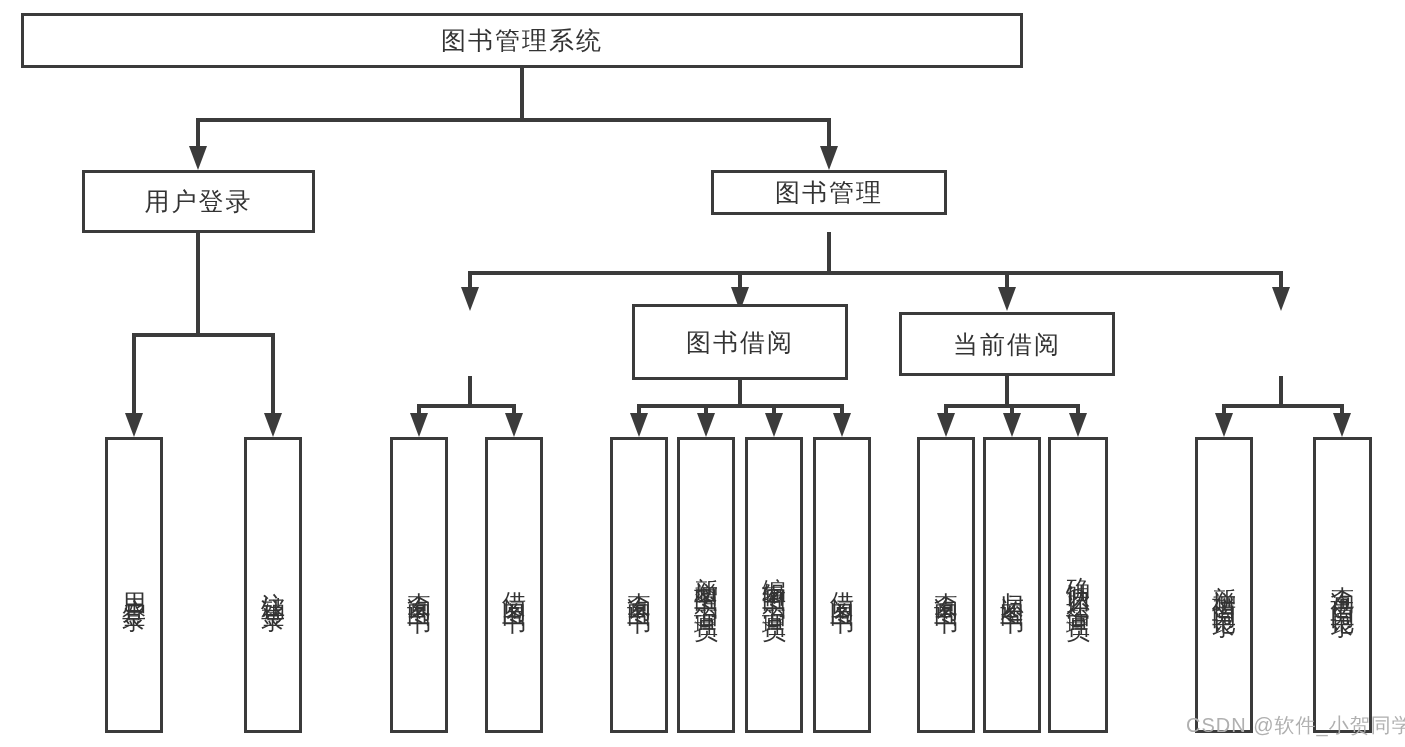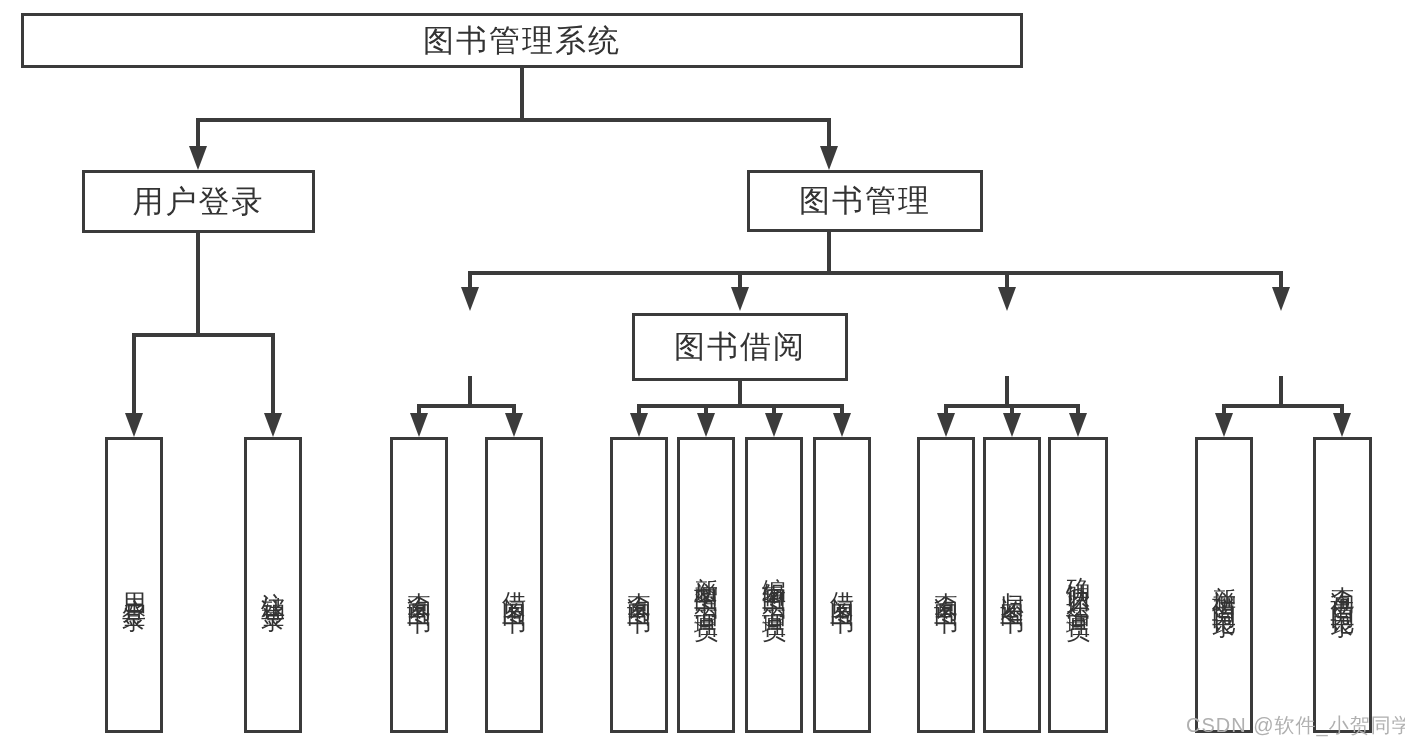--- a/index.html
+++ b/index.html
@@ -3,21 +3,21 @@
 <meta charset="utf-8">
 <style>
   html,body{margin:0;padding:0;background:#ffffff;}
   .canvas{
     position:relative;width:1405px;height:747px;background:#ffffff;overflow:hidden;
     font-family:"Liberation Sans","DejaVu Sans",sans-serif;
   }
   .box{
     position:absolute;box-sizing:border-box;border:3px solid #3b3b3b;background:#ffffff;
     display:flex;align-items:center;justify-content:center;
-    font-size:31px;color:#333333;letter-spacing:2px;white-space:nowrap;z-index:2;
+    font-size:25px;color:#333333;letter-spacing:2px;white-space:nowrap;z-index:2;
   }
   .vbox{
     writing-mode:vertical-rl;text-orientation:mixed;
     font-size:24px;letter-spacing:6px;
   }
   .line{position:absolute;background:#3b3b3b;z-index:1;}
   .head{
     position:absolute;width:0;height:0;z-index:1;
     border-left:9px solid transparent;border-right:9px solid transparent;
     border-top:24px solid #3b3b3b;
@@ -35,41 +35,42 @@
   <div class="box" style="left:21px;top:13px;width:1002px;height:55px">图书管理系统</div>
 
   <div class="line" style="left:520px;top:68px;width:4px;height:52px"></div>
   <div class="line" style="left:196px;top:118px;width:635px;height:4px"></div>
   <div class="line" style="left:196px;top:118px;width:4px;height:30px"></div>
   <div class="head" style="left:189px;top:146px"></div>
   <div class="line" style="left:827px;top:118px;width:4px;height:30px"></div>
   <div class="head" style="left:820px;top:146px"></div>
 
   <div class="box" style="left:82px;top:170px;width:233px;height:63px">用户登录</div>
-  <div class="box" style="left:747px;top:170px;width:236px;height:62px">图书管理</div>
+  <div class="box" style="left:711px;top:170px;width:236px;height:45px">图书管理</div>
 
   <div class="line" style="left:196px;top:233px;width:4px;height:102px"></div>
   <div class="line" style="left:132px;top:333px;width:143px;height:4px"></div>
   <div class="line" style="left:132px;top:333px;width:4px;height:82px"></div>
   <div class="head" style="left:125px;top:413px"></div>
   <div class="line" style="left:271px;top:333px;width:4px;height:82px"></div>
   <div class="head" style="left:264px;top:413px"></div>
 
   <div class="line" style="left:827px;top:232px;width:4px;height:41px"></div>
   <div class="line" style="left:468px;top:271px;width:815px;height:4px"></div>
   <div class="line" style="left:468px;top:271px;width:4px;height:18px"></div>
   <div class="head" style="left:461px;top:287px"></div>
   <div class="line" style="left:738px;top:271px;width:4px;height:18px"></div>
   <div class="head" style="left:731px;top:287px"></div>
   <div class="line" style="left:1005px;top:271px;width:4px;height:18px"></div>
   <div class="head" style="left:998px;top:287px"></div>
   <div class="line" style="left:1279px;top:271px;width:4px;height:18px"></div>
   <div class="head" style="left:1272px;top:287px"></div>
 
-  <div class="box" style="left:632px;top:313px;width:216px;height:68px">图书借阅</div>
+  <div class="box" style="left:632px;top:304px;width:216px;height:76px">图书借阅</div>
+  <div class="box" style="left:899px;top:312px;width:216px;height:64px">当前借阅</div>
 
   <div class="line" style="left:468px;top:376px;width:4px;height:32px"></div>
   <div class="line" style="left:417px;top:404px;width:99px;height:4px"></div>
   <div class="line" style="left:417px;top:404px;width:4px;height:11px"></div>
   <div class="head" style="left:410px;top:413px"></div>
   <div class="line" style="left:512px;top:404px;width:4px;height:11px"></div>
   <div class="head" style="left:505px;top:413px"></div>
 
   <div class="line" style="left:738px;top:376px;width:4px;height:32px"></div>
   <div class="line" style="left:637px;top:404px;width:207px;height:4px"></div>

